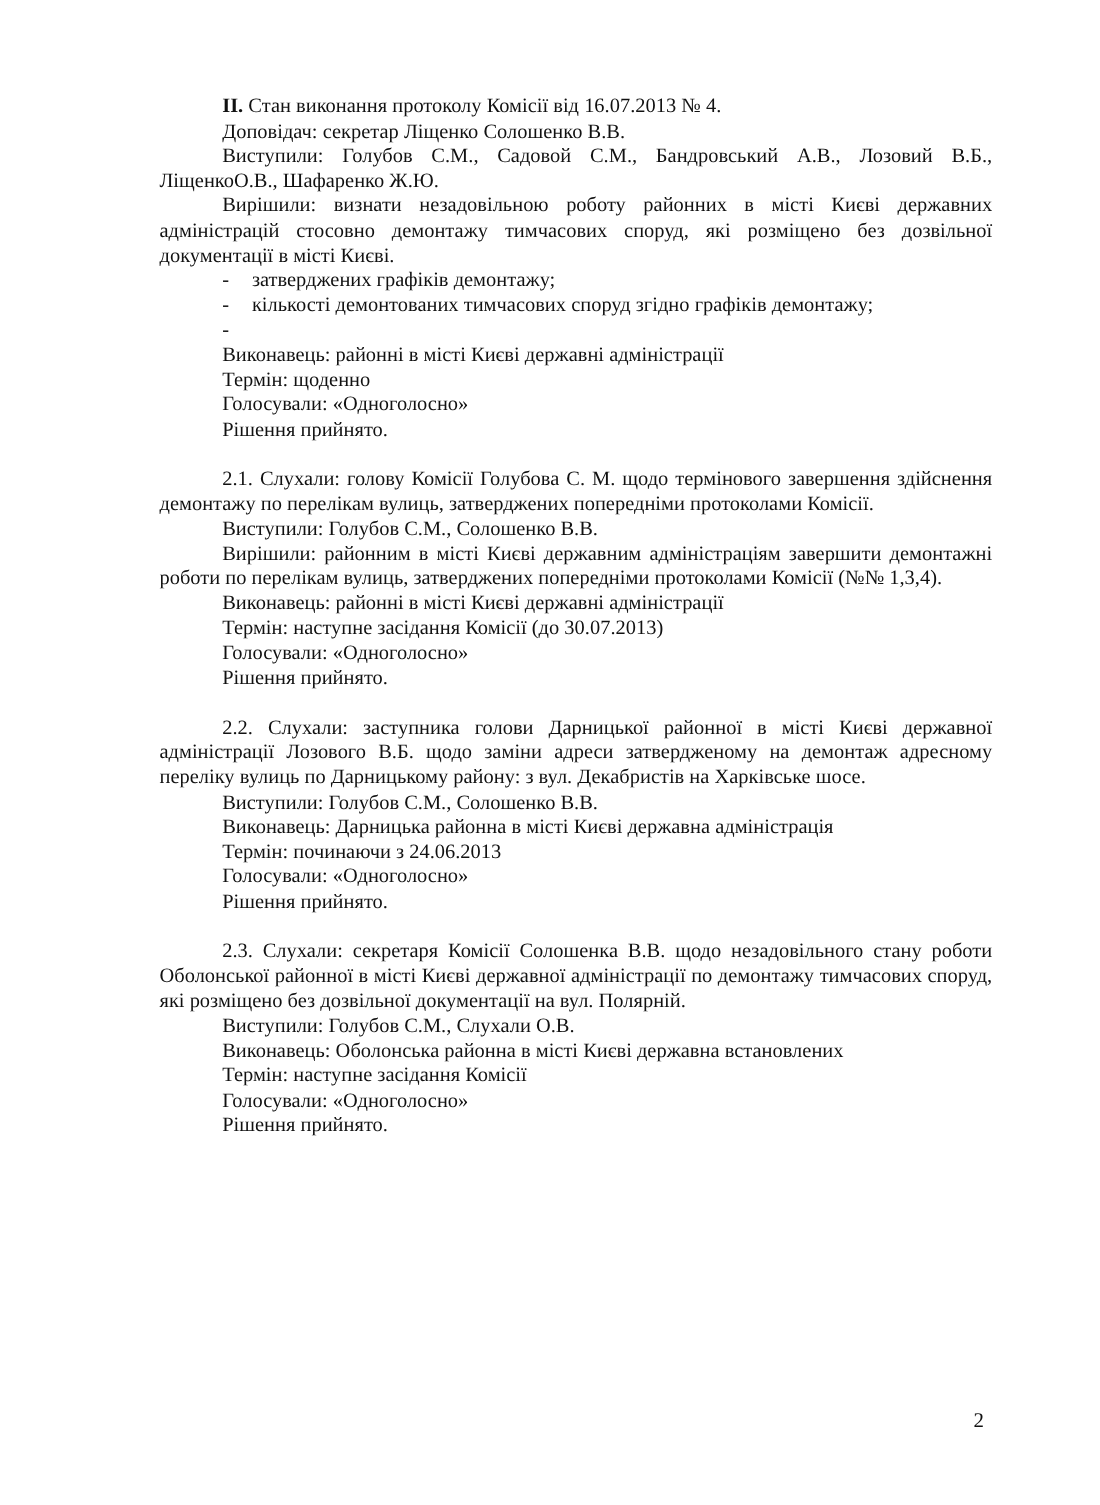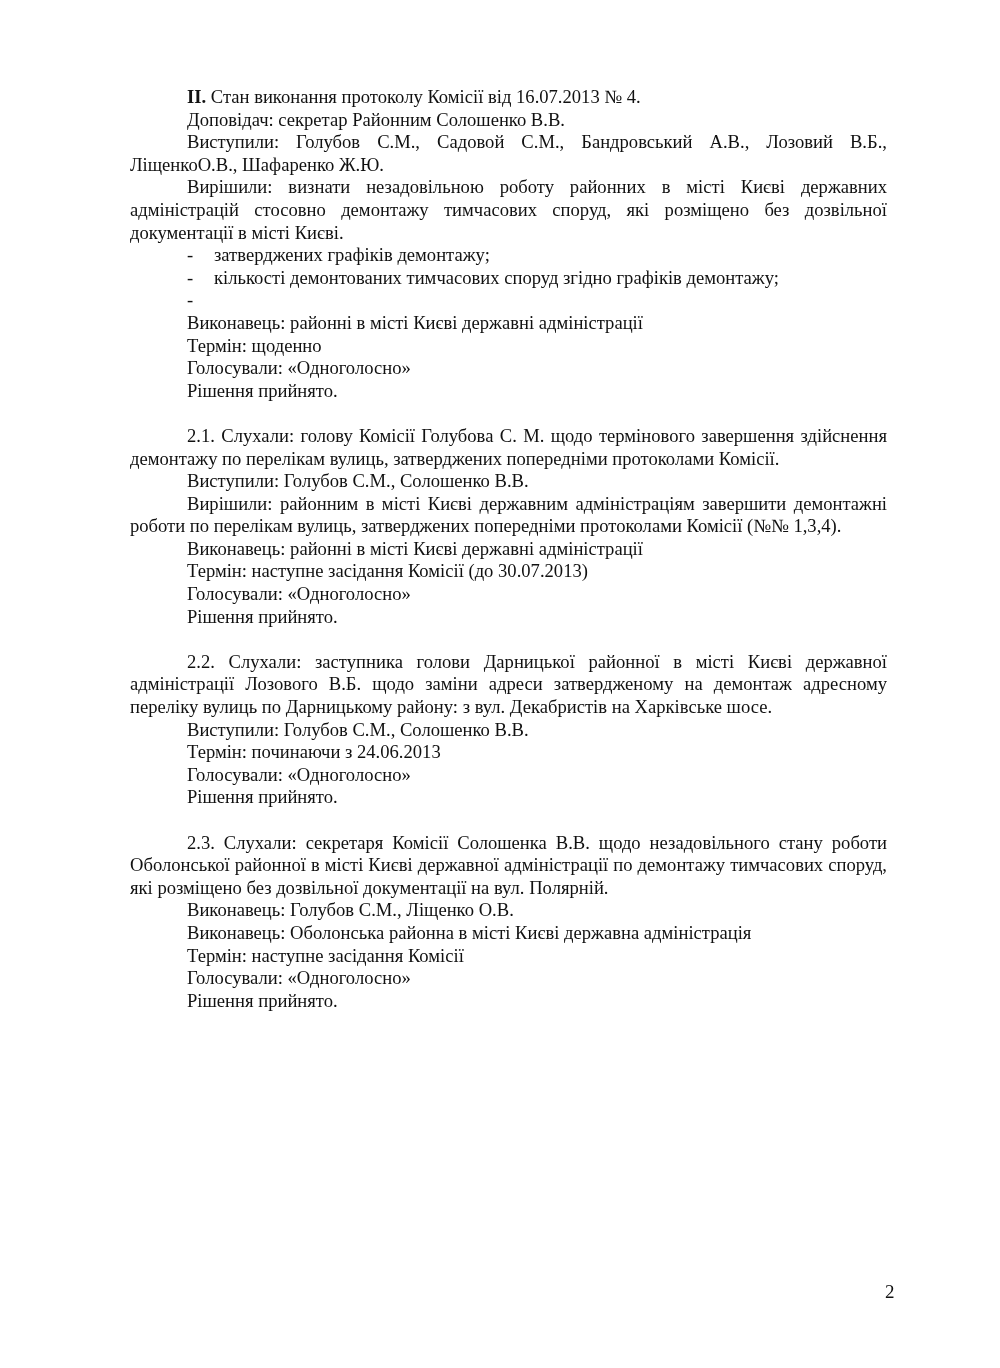--- a/index.html
+++ b/index.html
@@ -10,21 +10,21 @@
     body {
       width: 1000px;
       height: 1368px;
       position: relative;
       overflow: hidden;
       font-family: "Liberation Serif", "DejaVu Serif", serif;
       color: #111111;
     }
     .page {
       position: absolute;
-      left: 130px;
+      left: 145px;
       top: 86px;
       width: 757px;
       font-size: 18.6px;
       line-height: 22.6px;
     }
     .p {
       margin: 0;
       text-indent: 57px;
       text-align: justify;
       text-align-last: left;
@@ -54,21 +54,21 @@
       font-family: "Liberation Serif", serif;
     }
   </style>
 </head>
 <body>
 
 <div class="page">
 
   <div>
     <p class="p"><span class="b">II.</span><span> Стан виконання протоколу Комісії від 16.07.2013 № 4.</span></p>
-    <p class="l">Доповідач: секретар Районним Солошенко В.В.</p>
+    <p class="l">Доповідач: секретар Ліщенко Солошенко В.В.</p>
     <p class="p">Виступили: Голубов С.М., Садовой С.М., Бандровський А.В., Лозовий В.Б., ЛіщенкоО.В., Шафаренко Ж.Ю.</p>
     <p class="p">Вирішили: визнати незадовільною роботу районних в місті Києві державних адміністрацій стосовно демонтажу тимчасових споруд, які розміщено без дозвільної документації в місті Києві.</p>
     <div class="bullet">
         <span class="dash">-</span>
         <span>затверджених графіків демонтажу;</span>
       </div>
     <div class="bullet">
         <span class="dash">-</span>
         <span>кількості демонтованих тимчасових споруд згідно графіків демонтажу;</span>
       </div>
@@ -91,31 +91,32 @@
     <p class="l">Термін: наступне засідання Комісії (до 30.07.2013)</p>
     <p class="l">Голосували: «Одноголосно»</p>
     <p class="l">Рішення прийнято.</p>
   </div>
 
   <div class="gap"></div>
 
   <div>
     <p class="p">2.2. Слухали: заступника голови Дарницької районної в місті Києві державної адміністрації Лозового В.Б. щодо заміни адреси затвердженому на демонтаж адресному переліку вулиць по Дарницькому району: з вул. Декабристів на Харківське шосе.</p>
     <p class="l">Виступили: Голубов С.М., Солошенко В.В.</p>
+    <p class="l">Виконавець: Дарницька районна в місті Києві державна адміністрація</p>
     <p class="l">Термін: починаючи з 24.06.2013</p>
     <p class="l">Голосували: «Одноголосно»</p>
     <p class="l">Рішення прийнято.</p>
   </div>
 
   <div class="gap"></div>
 
   <div>
     <p class="p">2.3. Слухали: секретаря Комісії Солошенка В.В. щодо незадовільного стану роботи Оболонської районної в місті Києві державної адміністрації по демонтажу тимчасових споруд, які розміщено без дозвільної документації на вул. Полярній.</p>
-    <p class="l">Виконавець: Голубов С.М., Ліщенко О.В.</p>
-    <p class="l">Виконавець: Оболонська районна в місті Києві державна адміністрація</p>
+    <p class="l">Виступили: Голубов С.М., Слухали О.В.</p>
+    <p class="l">Виконавець: Оболонська районна в місті Києві державна встановлених</p>
     <p class="l">Термін: наступне засідання Комісії</p>
     <p class="l">Голосували: «Одноголосно»</p>
     <p class="l">Рішення прийнято.</p>
   </div>
 
   <div class="gap"></div>
 
 
 </div>
 

